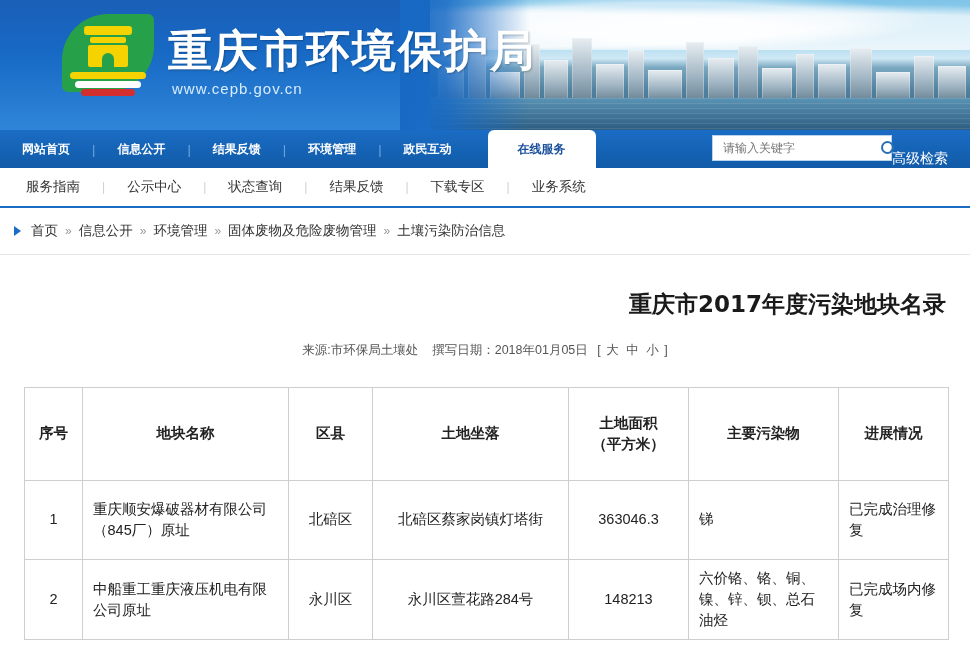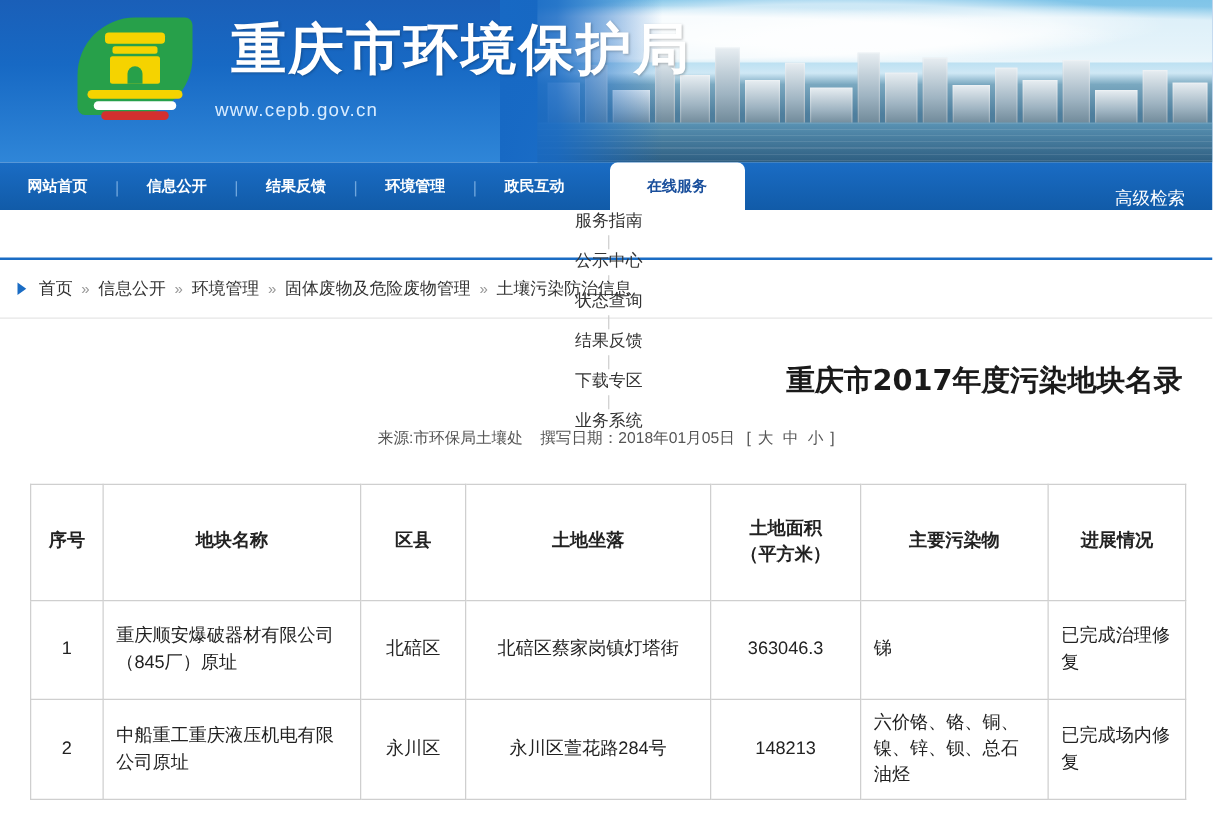--- a/index.html
+++ b/index.html
@@ -116,28 +116,27 @@
   .logo-waves span {
     position:absolute; left:0; width:76px; height:7px; border-radius: 4px;
   }
   .logo-waves span:nth-child(1){ top:0; background:#f5d300; }
   .logo-waves span:nth-child(2){ top:9px; background:#ffffff; width:66px; left:5px;}
   .logo-waves span:nth-child(3){ top:17px; background:#d32f2f; width:54px; left:11px;}
 
   .site-title {
     position: absolute;
     left: 168px;
-    top: 10px;
+    top: 22px;
     font-size: 44px;
     font-weight: bold;
     color: #ffffff;
     letter-spacing: 2px;
     font-family: "DejaVu Sans", sans-serif;
     text-shadow: 1px 1px 2px rgba(0,0,0,.25);
-    margin-left: 17px;
   }
   .site-url {
     position: absolute;
     left: 172px;
     top: 80px;
     font-size: 15px;
     color: #d9ecff;
     letter-spacing: 1px;
   }
 
@@ -222,21 +221,20 @@
   }
 
   
   .subnav {
     height: 38px;
     background: #ffffff;
     border-bottom: 2px solid #1a6cc4;
     display: flex;
     align-items: center;
     padding-left: 4px;
-    flex-direction: column;
   }
   .subnav-item {
     font-size: 13.5px;
     color: #333;
     padding: 0 22px;
     cursor: pointer;
     white-space: nowrap;
   }
   .subnav-sep {
     color: #cfcfcf;
@@ -372,20 +370,24 @@
     <div class="nav-item">信息公开</div>
     <div class="nav-sep">|</div>
     <div class="nav-item">结果反馈</div>
     <div class="nav-sep">|</div>
     <div class="nav-item">环境管理</div>
     <div class="nav-sep">|</div>
     <div class="nav-item">政民互动</div>
     <div class="nav-item active">在线服务</div>
   </div>
 
+  <div class="search-box">
+    <input type="text" placeholder="请输入关键字" style="">
+    <span class="search-icon"></span>
+  </div>
   <div class="adv-search">高级检索</div>
 </div>
 
 <div class="subnav">
   <div class="subnav-item">服务指南</div>
   <div class="subnav-sep">|</div>
   <div class="subnav-item">公示中心</div>
   <div class="subnav-sep">|</div>
   <div class="subnav-item">状态查询</div>
   <div class="subnav-sep">|</div>

